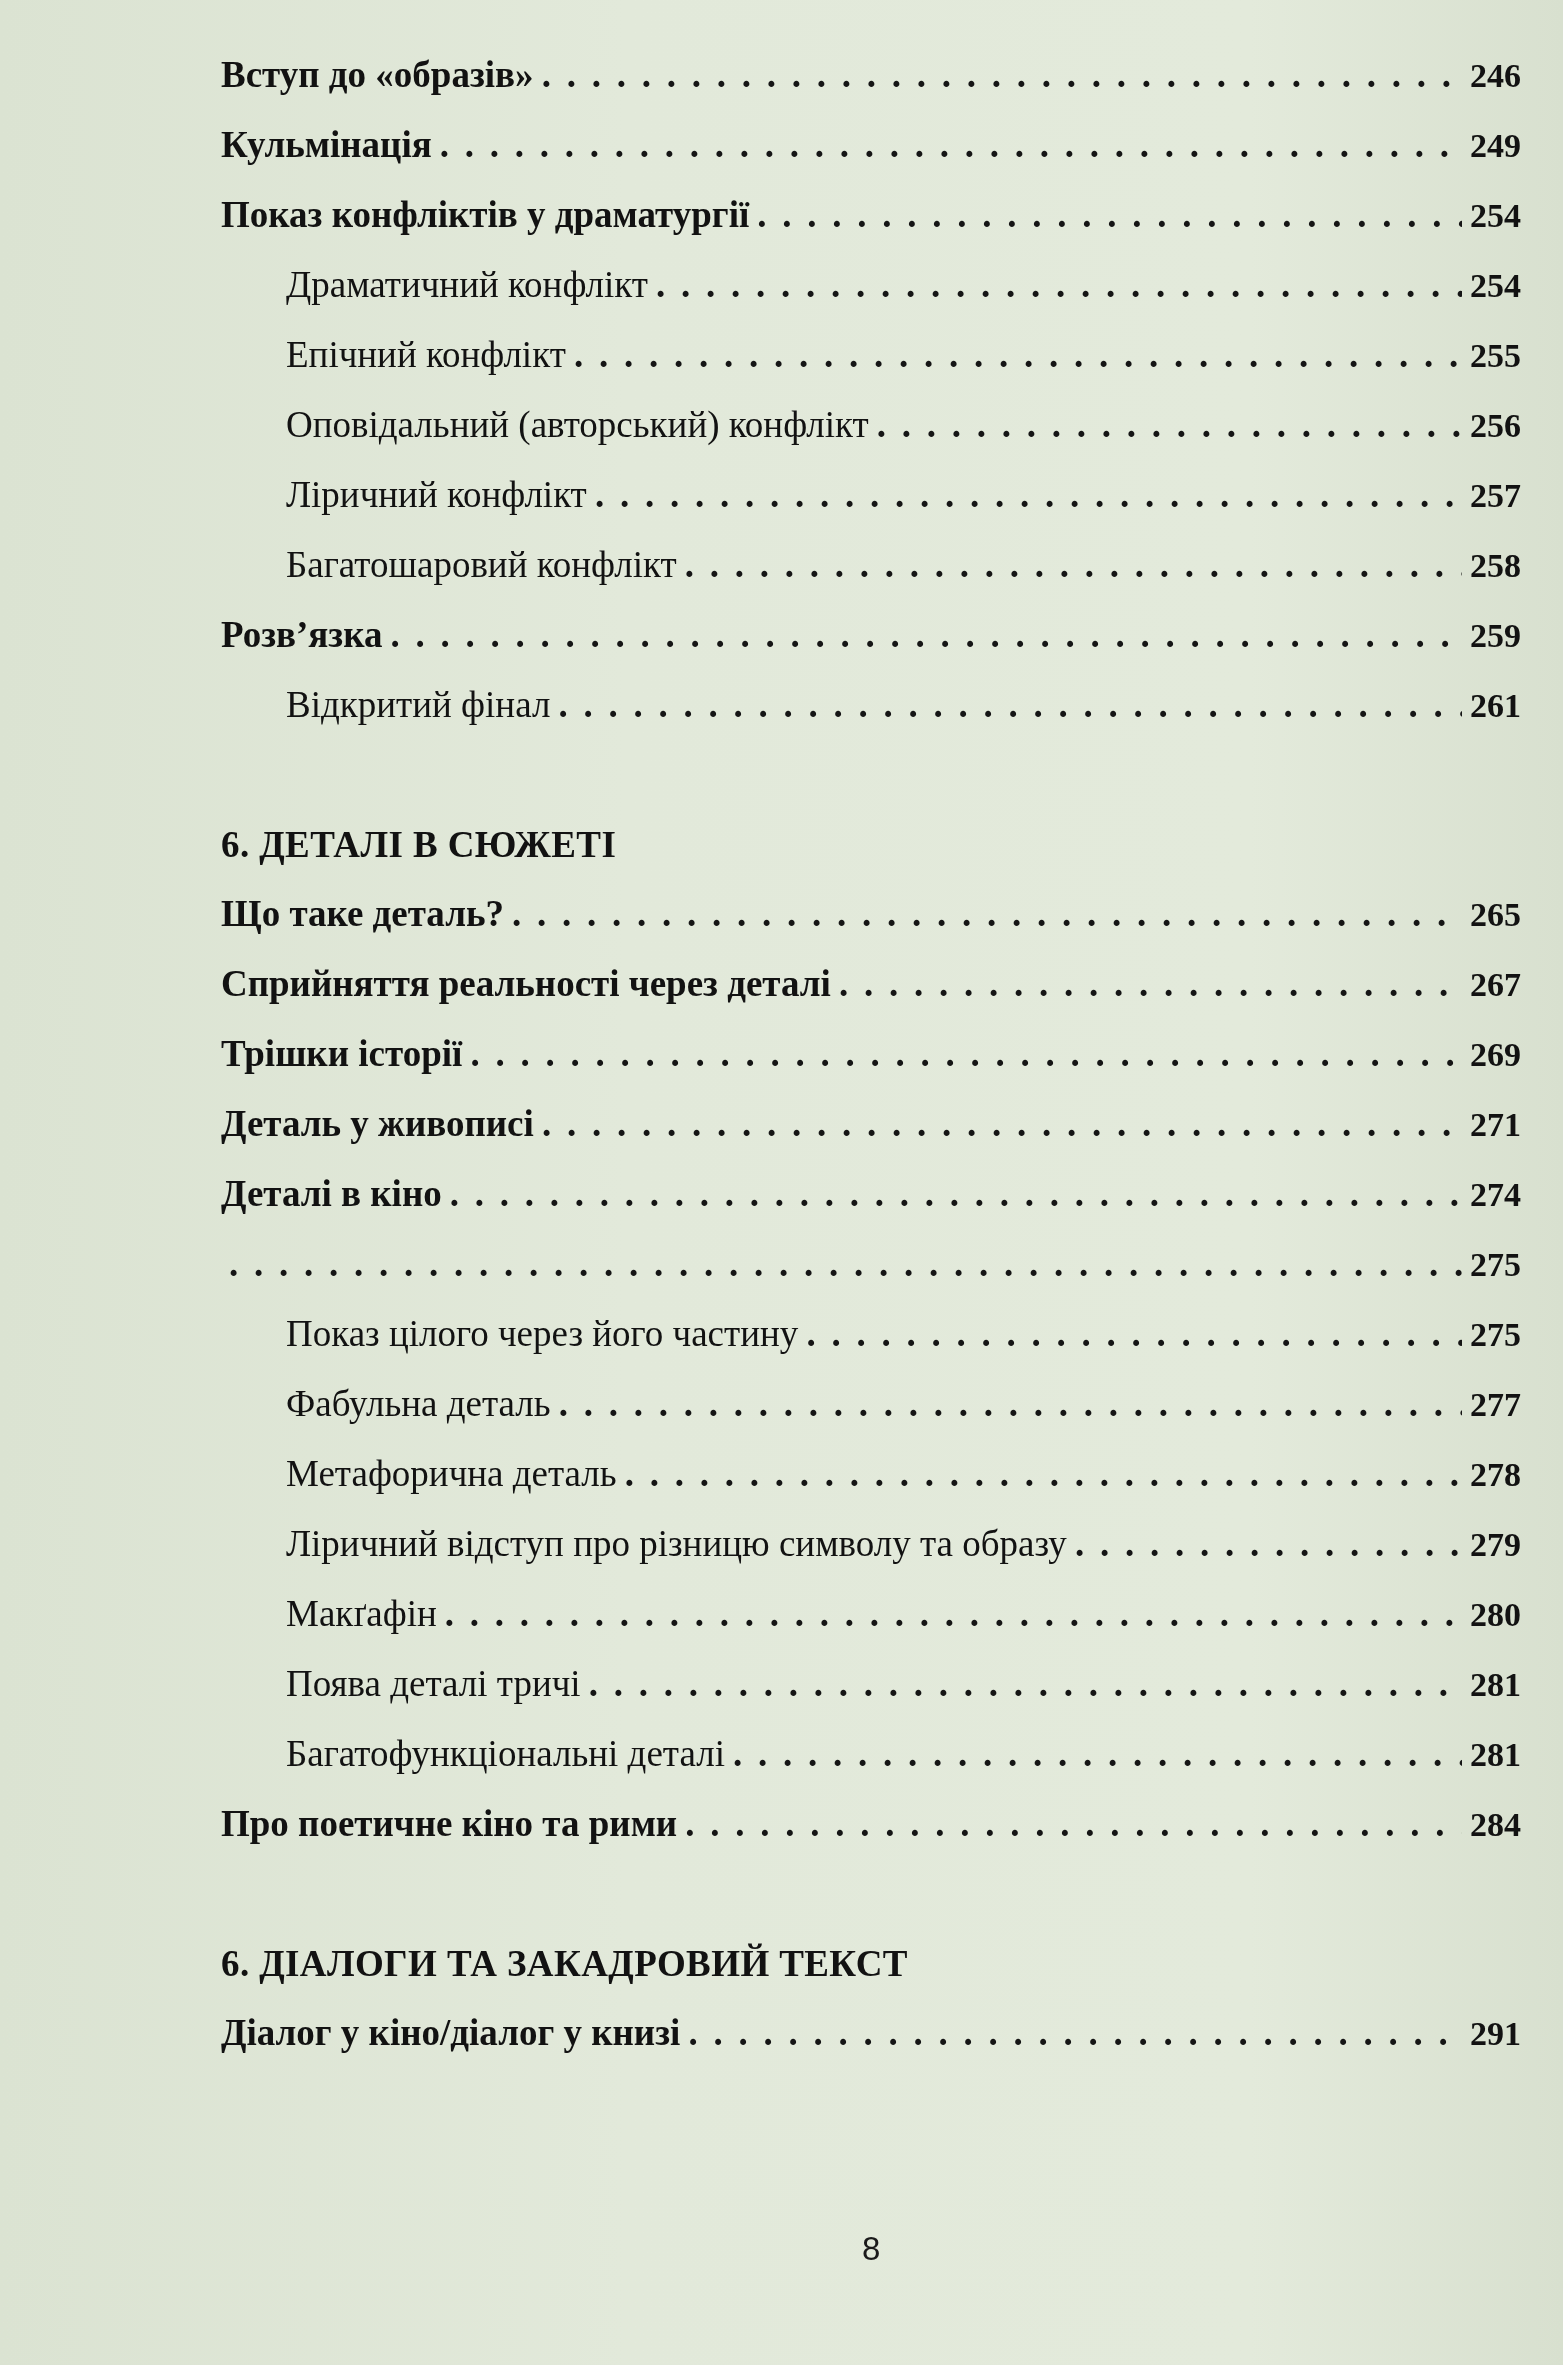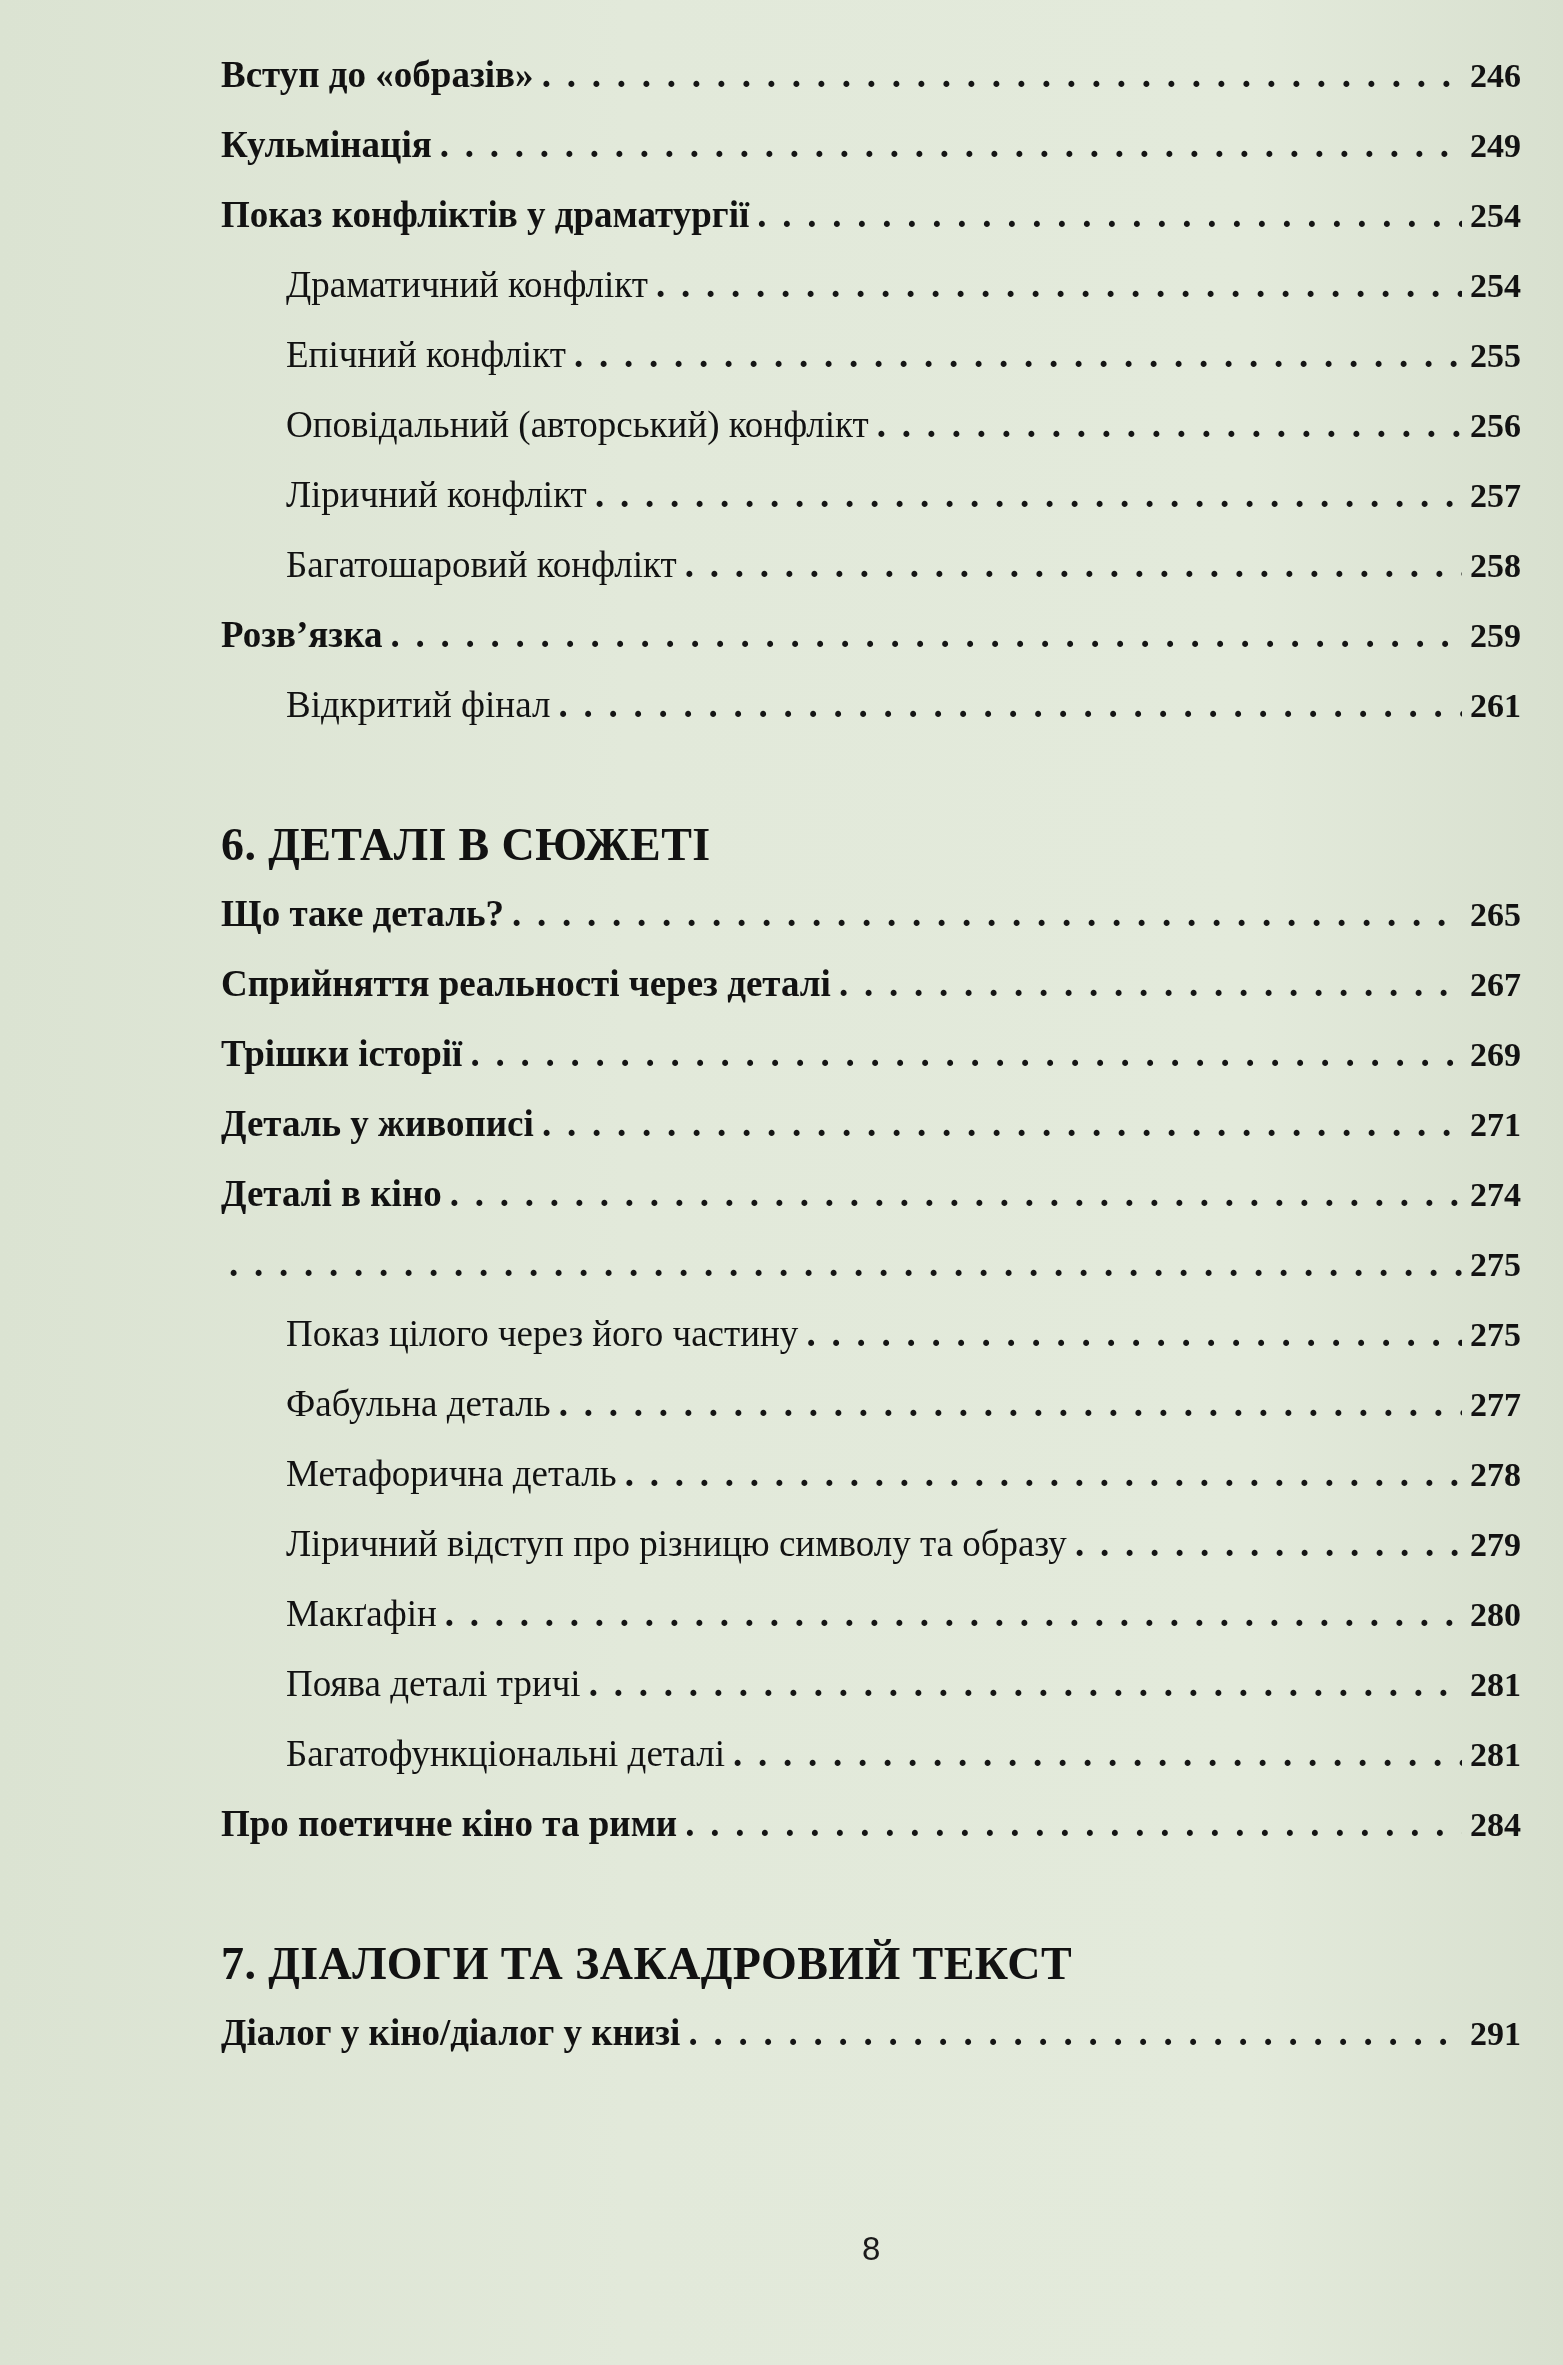--- a/index.html
+++ b/index.html
@@ -48,21 +48,21 @@
       word-spacing: 6.5px;
     }
     .toc-page {
       flex: 0 0 auto;
       font-weight: bold;
       font-size: 34px;
       min-width: 54px;
       text-align: left;
     }
     .chapter-heading {
-      font-size: 46px;
+      font-size: 37px;
       font-weight: bold;
       letter-spacing: 0.4px;
       height: 69px;
       line-height: 69px;
       margin-top: 70px;
     }
     .page-number {
       position: absolute;
       left: 862px;
       top: 2230px;
@@ -196,21 +196,21 @@
       <span class="toc-page">281</span>
     </div>
     <div class="toc-row lvl1">
       <span class="toc-title">Про поетичне кіно та рими</span>
       <span class="toc-leader"></span>
       <span class="toc-page">284</span>
     </div>
   </div>
 
   <div>
-    <div class="chapter-heading">7. ДІАЛОГИ ТА ЗАКАДРОВИЙ ТЕКСТ</div>
+    <div class="chapter-heading">6. ДІАЛОГИ ТА ЗАКАДРОВИЙ ТЕКСТ</div>
     <div class="toc-row lvl1">
       <span class="toc-title">Діалог у кіно/діалог у книзі</span>
       <span class="toc-leader"></span>
       <span class="toc-page">291</span>
     </div>
   </div>
 
 </div>
 
 <div class="page-number">8</div>

